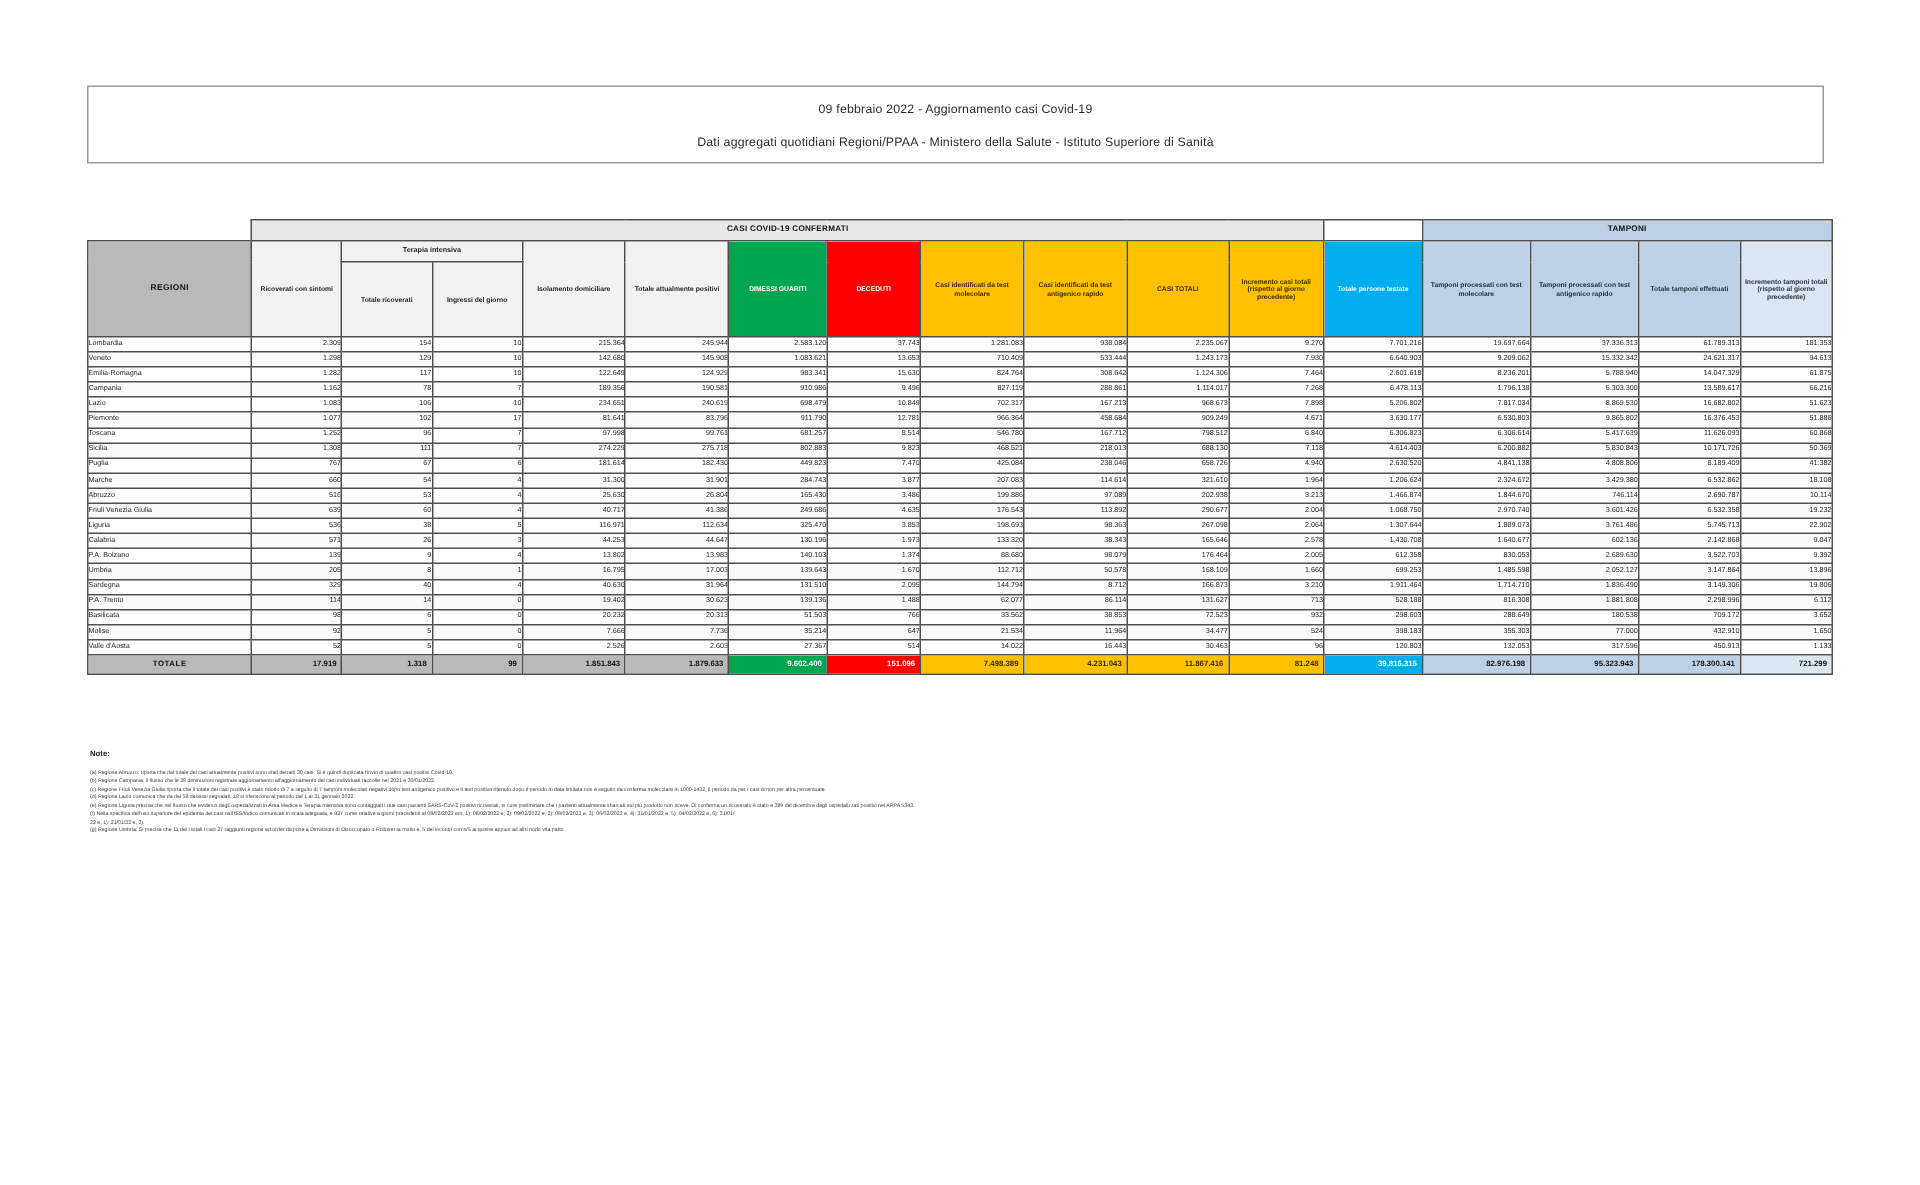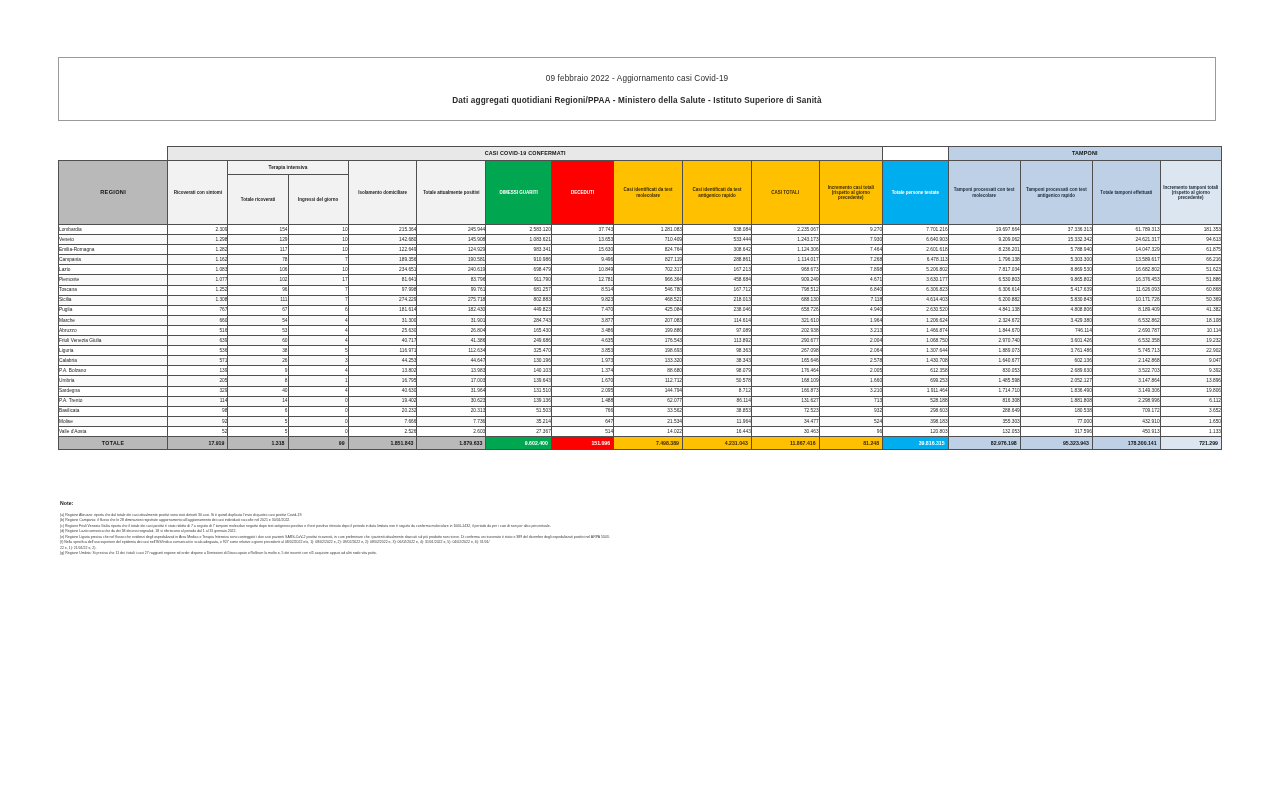--- a/index.html
+++ b/index.html
@@ -16,42 +16,41 @@
     overflow: hidden;
     position: relative;
   }
 
   
   .title-box {
     position: absolute;
     left: 58px;
     top: 57px;
     width: 1158px;
-    height: 64px;
+    height: 52px;
     border: 1px solid #9a9a9a;
     background: #ffffff;
     display: flex;
     flex-direction: column;
     align-items: center;
     justify-content: center;
     gap: 13px;
     box-sizing: border-box;
   }
   .title-line-1 {
     font-size: 8.2px;
     letter-spacing: .15px;
     color: #2b2b2b;
     white-space: nowrap;
   }
   .title-line-2 {
     font-size: 8.2px;
     letter-spacing: .15px;
     color: #2b2b2b;
     white-space: nowrap;
-    font-weight: bold;
   }
 
   
   .table-wrap {
     position: absolute;
     left: 58px;
     top: 146px;
     width: 1164px;
   }
   table.covid {

